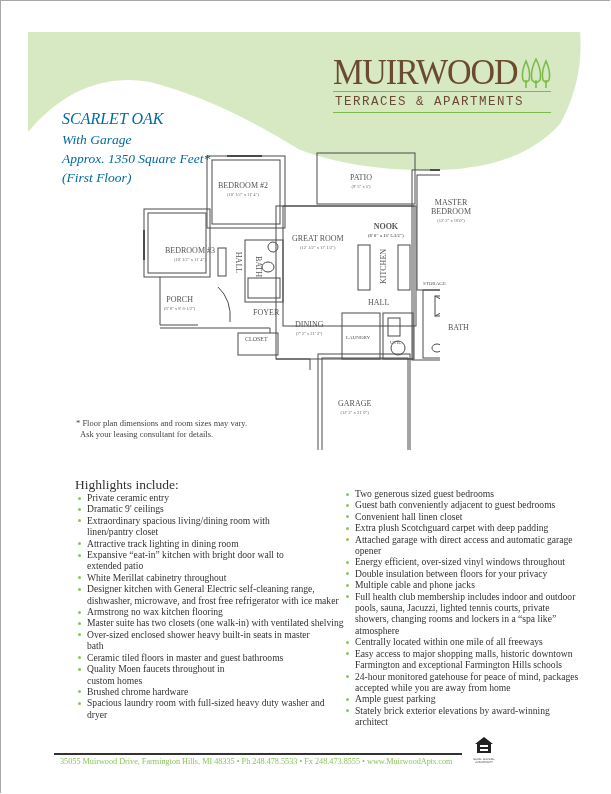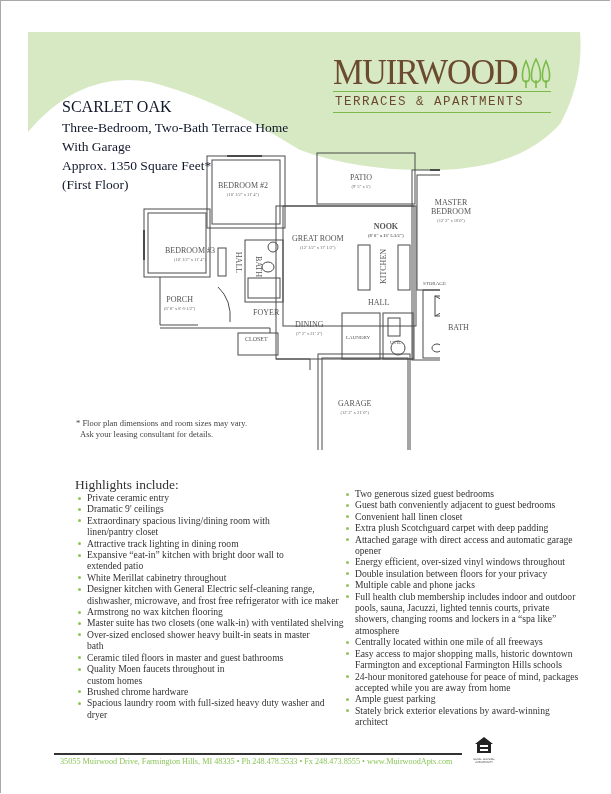--- a/index.html
+++ b/index.html
@@ -23,22 +23,22 @@
       display: inline-block; transform: scaleY(1.05);
     }
     .logo-trees { position: absolute; left: 188px; top: 3px; }
     .logo-rule { position: absolute; left: 0; width: 218px; height: 1px; background: #7cbb4a; }
     .logo-sub {
       position: absolute; left: 2px; top: 40px;
       font-family: "Liberation Mono", monospace; font-size: 12.5px;
       color: #6b4a2f; letter-spacing: 1.5px; white-space: nowrap;
     }
     .plan-title {
-      position: absolute; left: 62px; top: 96px;
-      color: #0f172a; font-family: "Liberation Serif", serif;
+      position: absolute; left: 62px; top: 108px;
+      color: #0369a1; font-family: "Liberation Serif", serif; font-style: italic;
     }
     .plan-title .name { font-size: 16px; line-height: 22px; }
     .plan-title .line { font-size: 13.5px; line-height: 19px; }
     .floorplan { position: absolute; left: 140px; top: 150px; }
     .fp-label {
       position: absolute; font-family: "Liberation Serif", serif;
       font-size: 8px; color: #555; text-align: center; white-space: nowrap;
       line-height: 9px;
     }
     .fp-dim { font-size: 4.5px; color: #666; display: block; }
@@ -88,21 +88,20 @@
       <path d="M5 22 L5 30 M15 22 L15 30 M25 22 L25 30"></path>
     </g>
   </svg>
   <div class="logo-rule" style="top:36px;"></div>
   <div class="logo-sub">TERRACES &amp; APARTMENTS</div>
   <div class="logo-rule" style="top:57px;"></div>
 </div>
 
 <div class="plan-title">
   <div class="name">SCARLET OAK</div>
-  <div class="line">Three-Bedroom, Two-Bath Terrace Home</div>
   <div class="line">With Garage</div>
   <div class="line">Approx. 1350 Square Feet*</div>
   <div class="line">(First Floor)</div>
 </div>
 
 <div class="floorplan" style="width:300px;height:300px;">
   <svg width="300" height="300" viewBox="0 0 300 300" style="position:absolute;left:0;top:0;">
     <g fill="none" stroke="#4a4a4a" stroke-width="1">
 
       <rect x="67" y="6" width="78" height="72"></rect>

